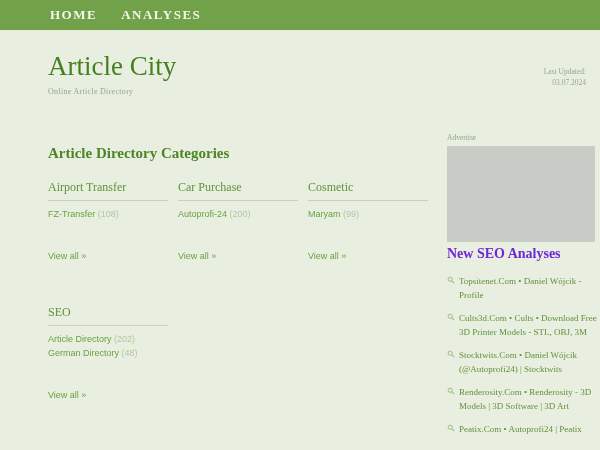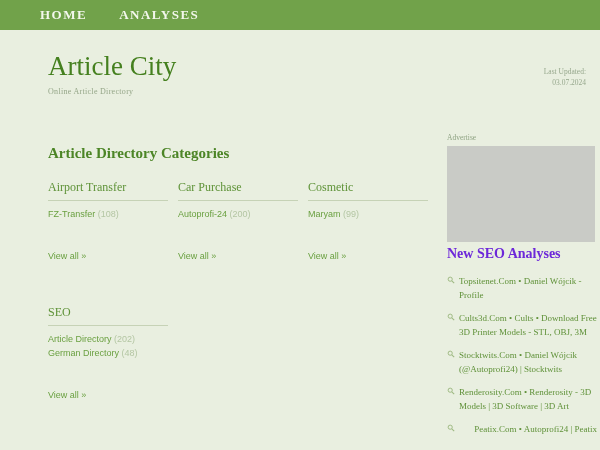--- a/index.html
+++ b/index.html
@@ -9,22 +9,22 @@
     font-family: "Liberation Sans", sans-serif;
     position: relative;
   }
 
   
   .navbar {
     height: 30px;
     background: #71a24a;
     display: flex;
     align-items: center;
-    padding-left: 40px;
-    gap: 32px;
+    padding-left: 50px;
+    gap: 24px;
   }
   .nav-link {
     font-family: "Liberation Serif", serif;
     font-weight: bold;
     font-size: 13px;
     letter-spacing: 1.5px;
     color: #f3f7ec;
     cursor: pointer;
     text-decoration: none;
   }
@@ -110,21 +110,20 @@
     color: #6d28d9;
     margin-top: 4px;
   }
   .analyses-list { margin-top: 12px; }
   .analysis-item {
     display: flex;
     align-items: flex-start;
     gap: 4px;
     margin-bottom: 9px;
     cursor: pointer;
-    justify-content: space-between;
   }
   .analysis-icon { flex: 0 0 auto; margin-top: 2px; }
   .analysis-text {
     font-family: "Liberation Serif", serif;
     font-size: 9px;
     line-height: 14px;
     color: #5f9138;
   }
 </style>
 </head>

